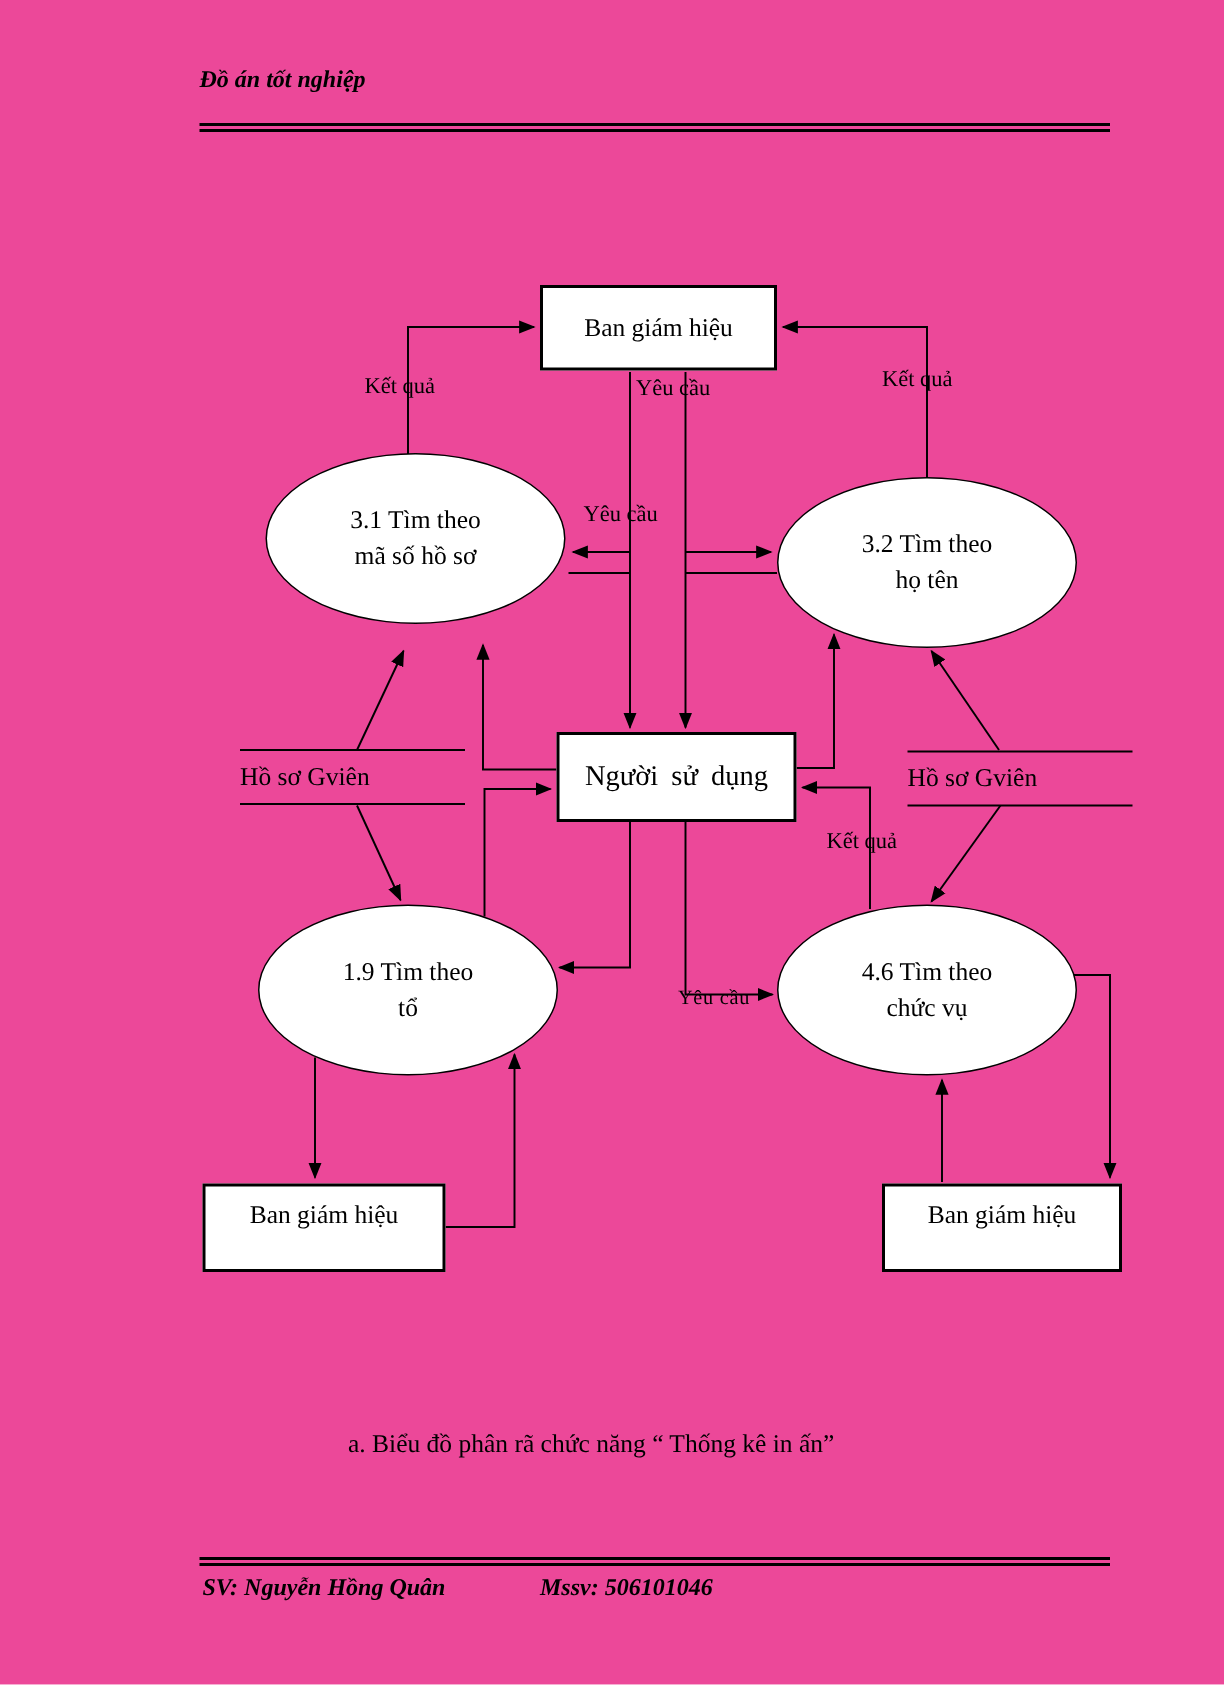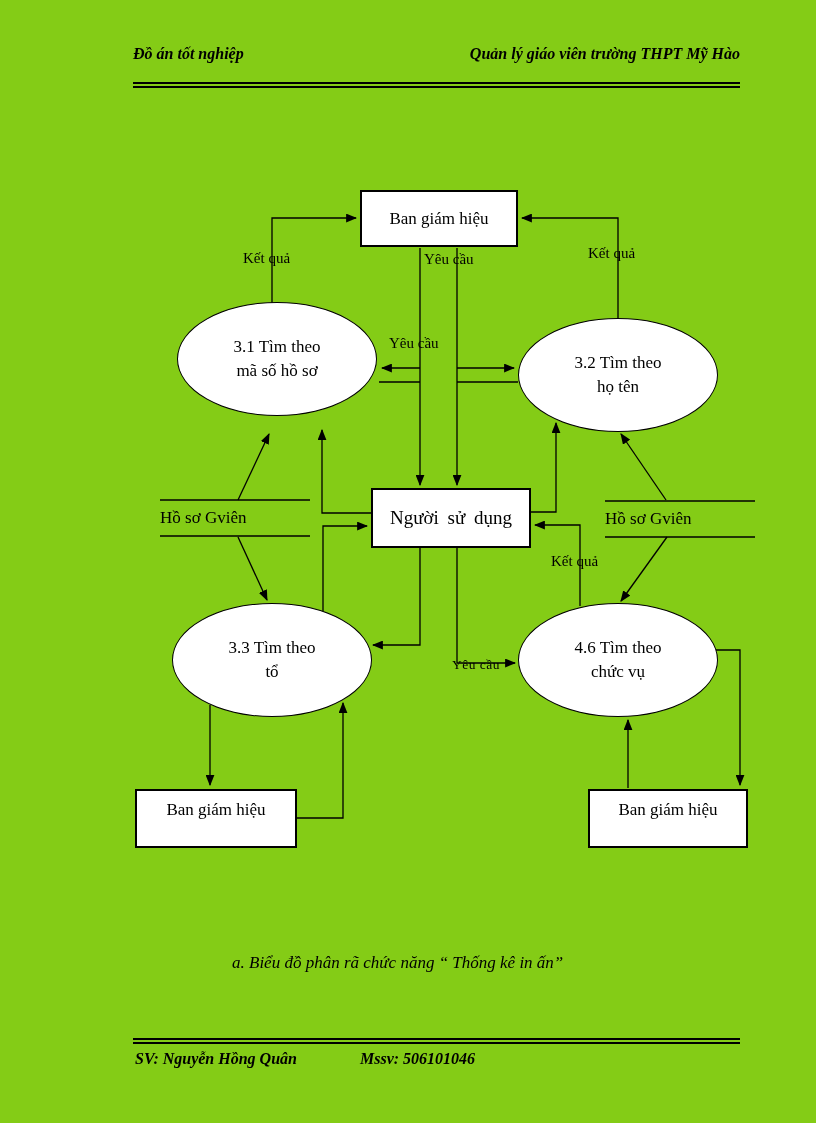--- a/index.html
+++ b/index.html
@@ -1,42 +1,41 @@
 <!DOCTYPE html>
 <html><head>
 <meta charset="utf-8">
 <style>
   html,body{margin:0;padding:0;background:#fff;}
-  .page{position:relative;width:816px;height:1123px;background:#84cc16;overflow:hidden;
+  .page{position:relative;width:816px;height:1123px;background:#ec4899;overflow:hidden;
         font-family:"Liberation Serif","DejaVu Serif",serif;color:#000;}
   .abs{position:absolute;}
   
   .hf-text{font-weight:bold;font-style:italic;font-size:16px;white-space:nowrap;}
   .rule{height:2px;border-top:2px solid #000;border-bottom:2px solid #000;}
   
   .rect{border:2px solid #000;background:#fff;display:flex;align-items:center;justify-content:center;
         font-size:17px;text-align:left;box-sizing:border-box;}
   .rect.top-text{align-items:flex-start;padding-top:9px;}
   .ellipse{border:1.5px solid #000;border-radius:50%;background:#fff;display:flex;flex-direction:column;
            align-items:center;justify-content:center;font-size:17px;line-height:1.4;text-align:center;box-sizing:border-box;}
   .store-label{display:flex;align-items:center;justify-content:flex-start;font-size:17px;}
   .flow-label{font-size:15px;white-space:nowrap;}
   .flow-label.small{font-size:13.5px;letter-spacing:.5px;}
-  .caption{font-style:italic;font-size:17px;white-space:nowrap;}
+  .caption{font-size:17px;white-space:nowrap;}
   .user-box{font-size:19px;word-spacing:4px;}
   svg.connectors{position:absolute;left:0;top:0;}
 </style>
 </head>
 <body>
 
 <div class="page">
 
   <div class="abs" style="left:133px;top:45px;width:607px;display:flex;justify-content:space-between;">
     <span class="hf-text">Đồ án tốt nghiệp</span>
-    <span class="hf-text">Quản lý giáo viên trường THPT Mỹ Hào</span>
   </div>
   <div class="abs rule" style="left:133px;top:82px;width:607px;"></div>
 
   <svg class="connectors" width="816" height="1123" viewBox="0 0 816 1123">
     <defs>
       <marker id="arr" viewBox="0 0 10 8" refX="9" refY="4" markerWidth="11" markerHeight="9" orient="auto" markerUnits="userSpaceOnUse">
         <path d="M0,0 L10,4 L0,8 z" fill="#000"></path>
       </marker>
     </defs>
     <g fill="none" stroke="#000" stroke-width="1.3">
@@ -101,21 +100,21 @@
 
   <div class="abs store-label" style="left:160px;top:501px;width:150px;height:34px;">
     <span>Hồ sơ Gviên</span>
   </div>
 
   <div class="abs store-label" style="left:605px;top:502px;width:150px;height:34px;">
     <span>Hồ sơ Gviên</span>
   </div>
 
   <div class="abs ellipse" style="left:172px;top:603px;width:200px;height:114px;">
-    <div>3.3 Tìm theo</div>
+    <div>1.9 Tìm theo</div>
     <div>tổ</div>
   </div>
 
   <div class="abs ellipse" style="left:518px;top:603px;width:200px;height:114px;">
     <div>4.6 Tìm theo</div>
     <div>chức vụ</div>
   </div>
 
   <div class="abs rect top-text" style="left:135px;top:789px;width:162px;height:59px;">
     <span>Ban giám hiệu</span>

